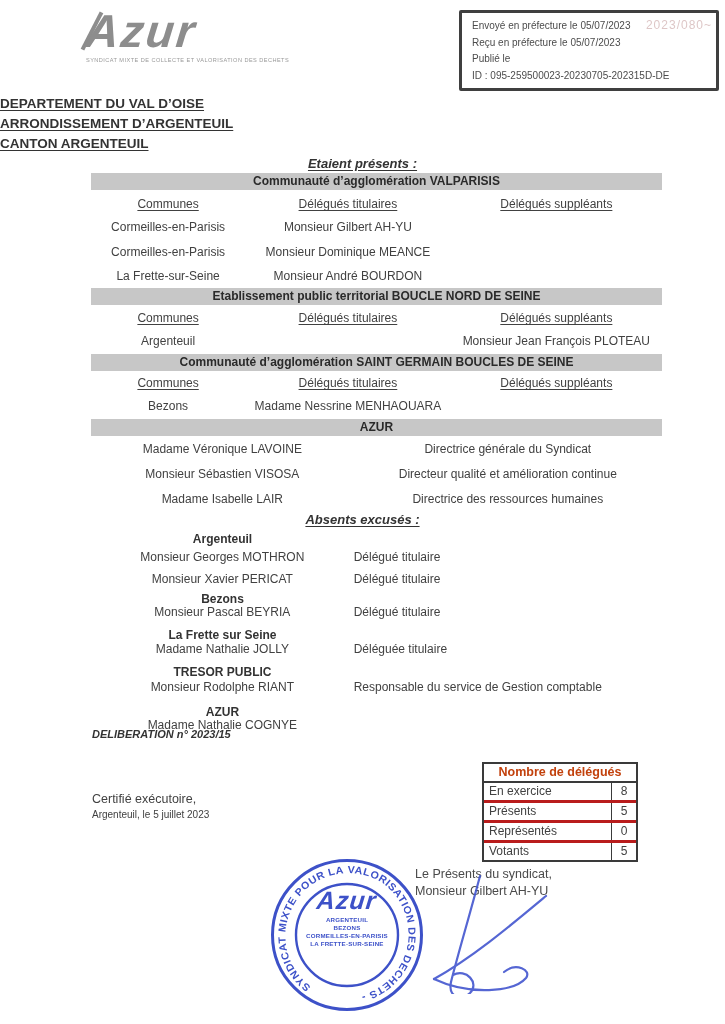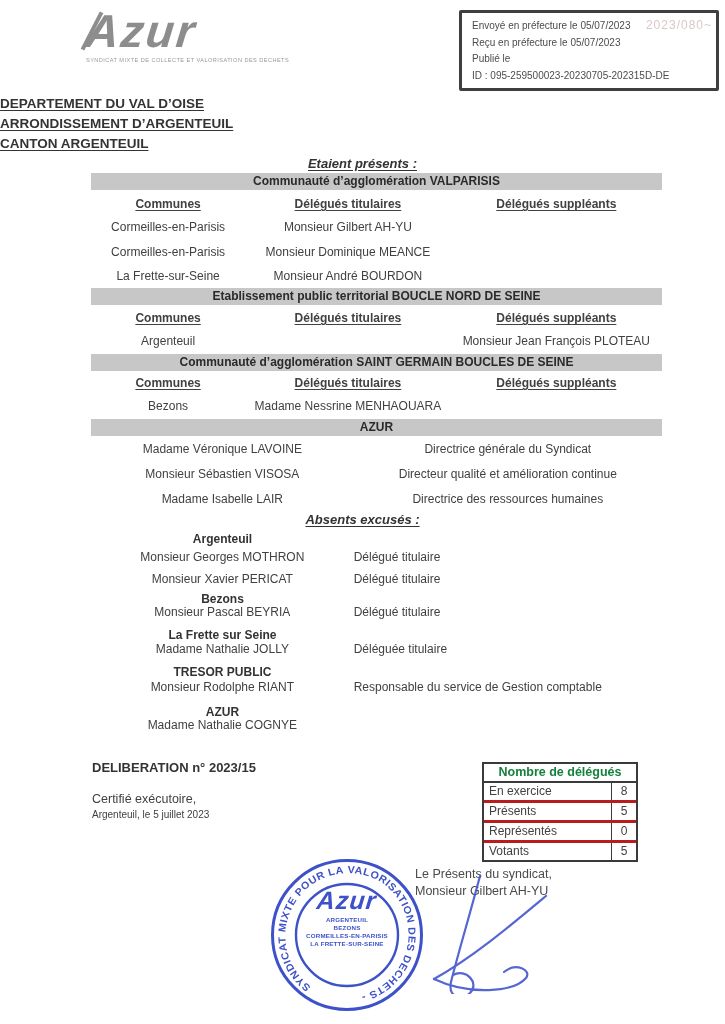--- a/index.html
+++ b/index.html
@@ -1,21 +1,21 @@
 <!DOCTYPE html>
 <html style="--stamp-blue: #2d43c4; --signature-blue: #4356cf; --logo-gray: #8d8d8d; --banner-gray: #c7c7c7;"><head>
 <meta charset="utf-8">
 <style>
   html,body { margin:0; padding:0; background:#fff; }
   .page {
     position:relative; width:725px; height:1024px; background:#ffffff;
     font-family:"Liberation Sans", sans-serif; color:#414141; overflow:hidden;
   }
   .abs { position:absolute; }
-  .b { font-weight:bold; }
+  .b { font-weight:normal; }
   .u { text-decoration:underline; text-underline-offset:2px; }
 
   
   .logo { left:86px; top:8px; width:180px; }
   .logo-word {
     display:block; font-style:italic; font-weight:bold; font-size:46px; line-height:46px;
     color:var(--logo-gray); letter-spacing:2px; transform:skewX(-6deg);
   }
   .logo-slash {
     position:absolute; left:4px; top:2px; width:4px; height:42px;
@@ -38,27 +38,27 @@
             font-weight:bold; font-size:12px; color:#2a2a2a; line-height:17px; }
   .colrow { left:91px; width:571px; display:grid; grid-template-columns:27% 36% 37%; }
   .cell { text-align:center; font-size:12px; line-height:15px; color:#414141; }
   .staffrow { left:91px; width:571px; display:grid; grid-template-columns:46% 54%; }
   .absheading { left:91px; width:263px; text-align:center; font-weight:bold; font-size:12px; color:#333; }
   .absrow { left:91px; width:571px; display:grid; grid-template-columns:46% 54%; }
   .rolecell { text-align:left; font-size:12px; line-height:15px; }
   .rolecell span { display:inline-block; max-width:300px; }
 
   
-  .delib { left:92px; top:760px; font-size:13px; font-weight:bold; color:#333; }
+  .delib { left:92px; top:728px; font-size:11px; font-weight:bold; color:#333;font-style:italic; }
   .cert { left:92px; top:792px; font-size:12.5px; }
   .placedate { left:92px; top:809px; font-size:10px; }
 
   
   .dtable { left:482px; top:762px; width:152px; border:2px solid #3a3a3a; background:#fff; }
-  .dtitle { font-weight:bold; font-size:12.5px; text-align:center; color:#15803d; padding:1px 0 2px; border-bottom:2px solid #3a3a3a; }
+  .dtitle { font-weight:bold; font-size:12.5px; text-align:center; color:#c2410c; padding:1px 0 2px; border-bottom:2px solid #3a3a3a; }
   .drow { display:flex; border-bottom:3px solid #b91c1c; }
   .drow:last-child { border-bottom:none; }
   .dlabel { flex:1; font-size:12px; padding:1px 0 2px 5px; border-right:1px solid #3a3a3a; }
   .dvalue { width:24px; font-size:12px; text-align:center; padding:1px 0 2px; }
 
   
   .stamp { left:268px; top:856px; width:158px; height:158px; opacity:0.92; }
   .stamp svg { position:absolute; left:0; top:0; }
   .stamp-inner { position:absolute; left:0; top:0; width:158px; text-align:center; color:var(--stamp-blue); }
   .stamp-logo { position:relative; display:inline-block; margin-top:32px; font-style:italic; font-weight:bold;

